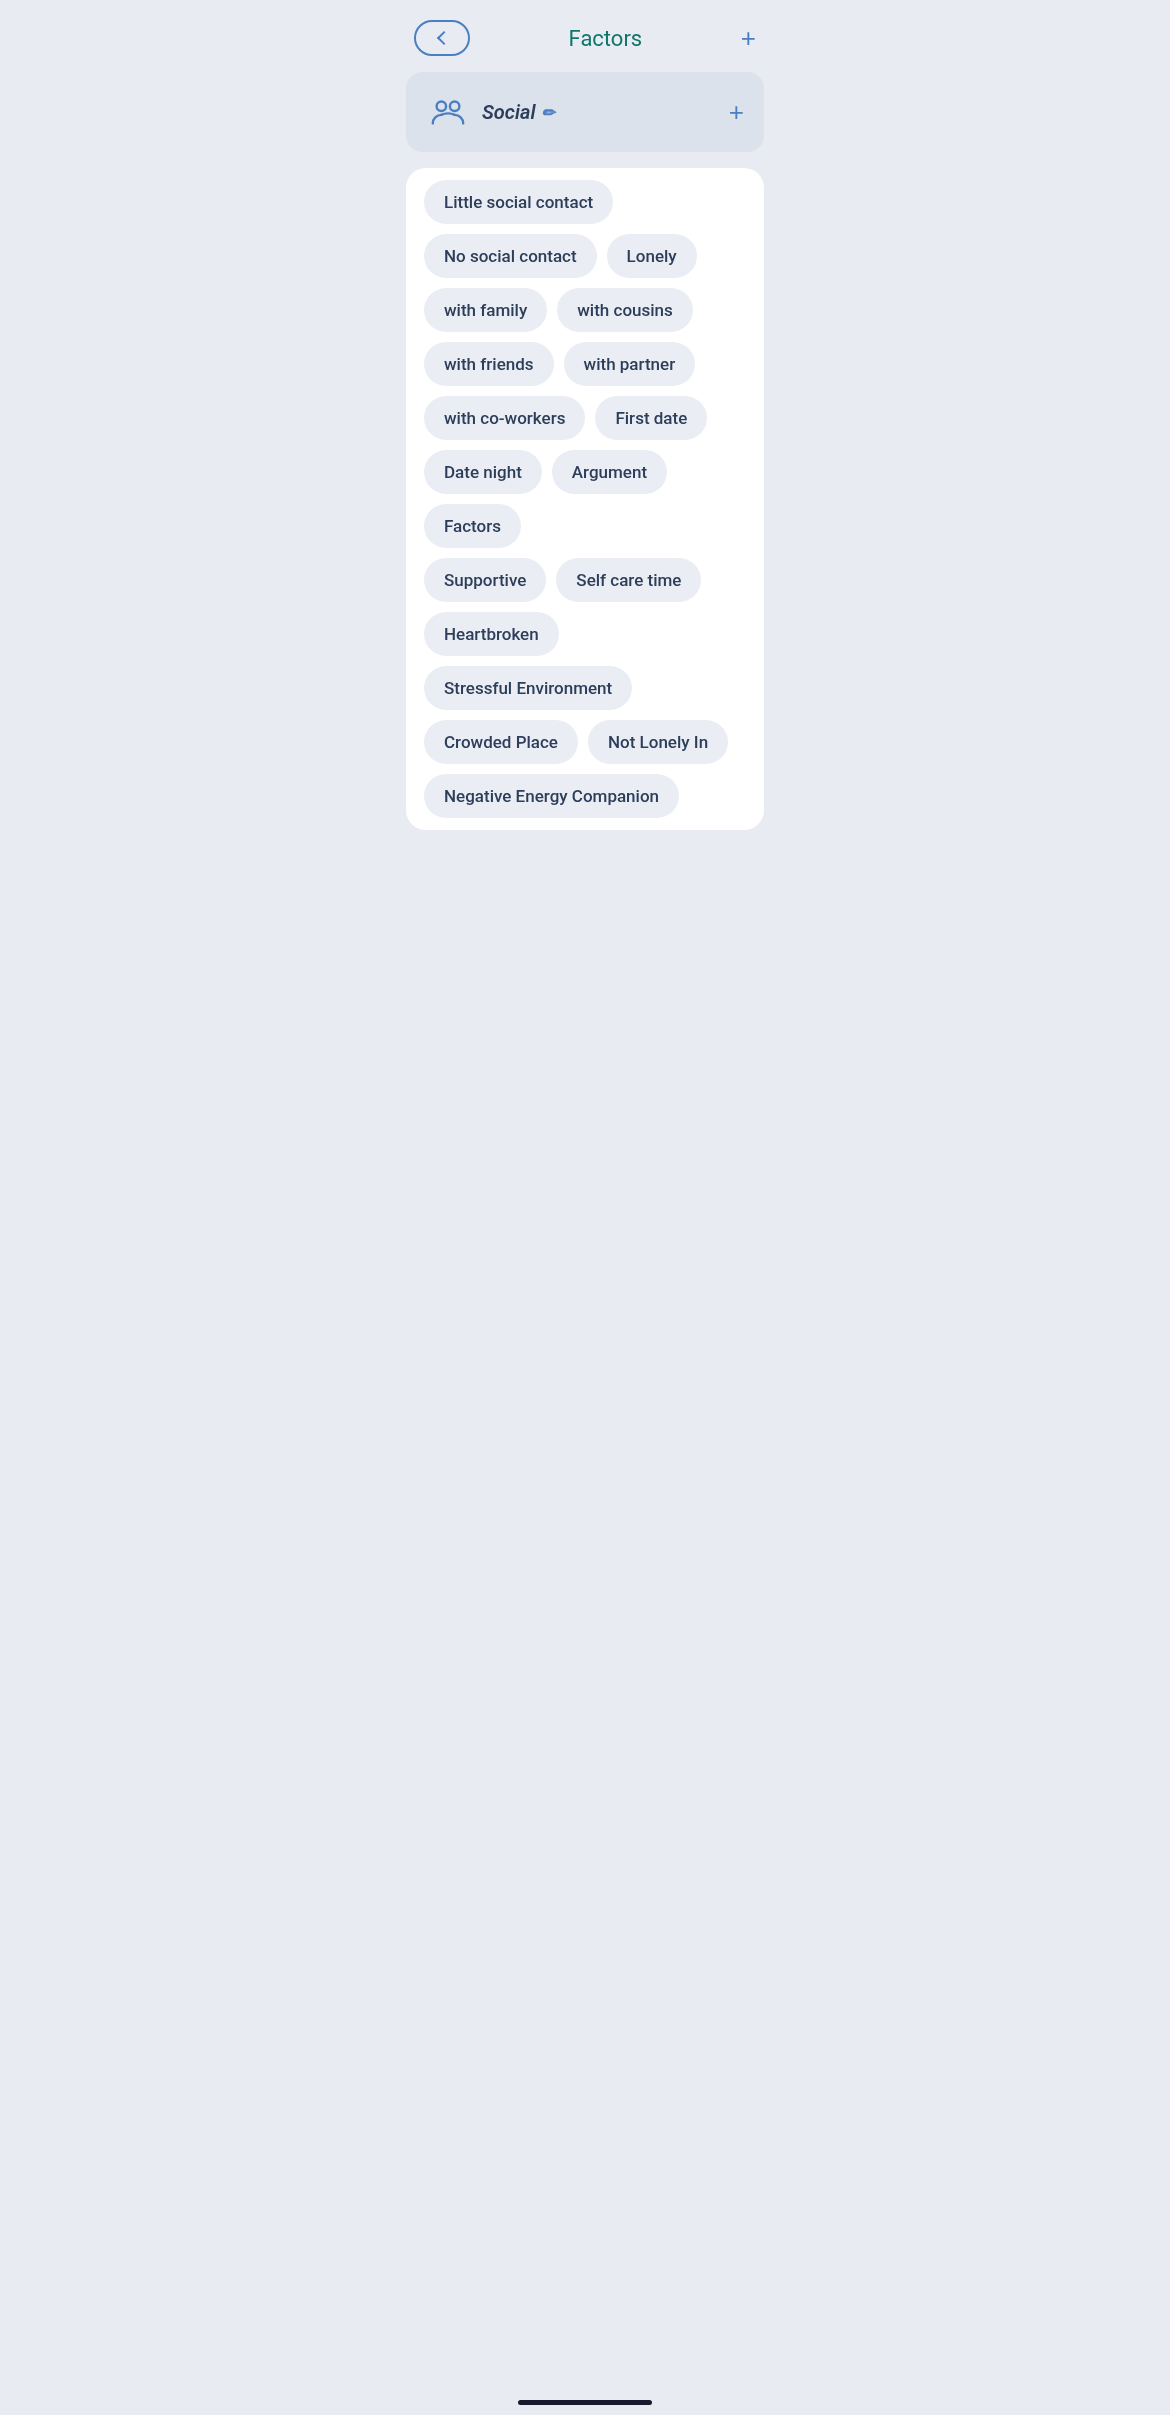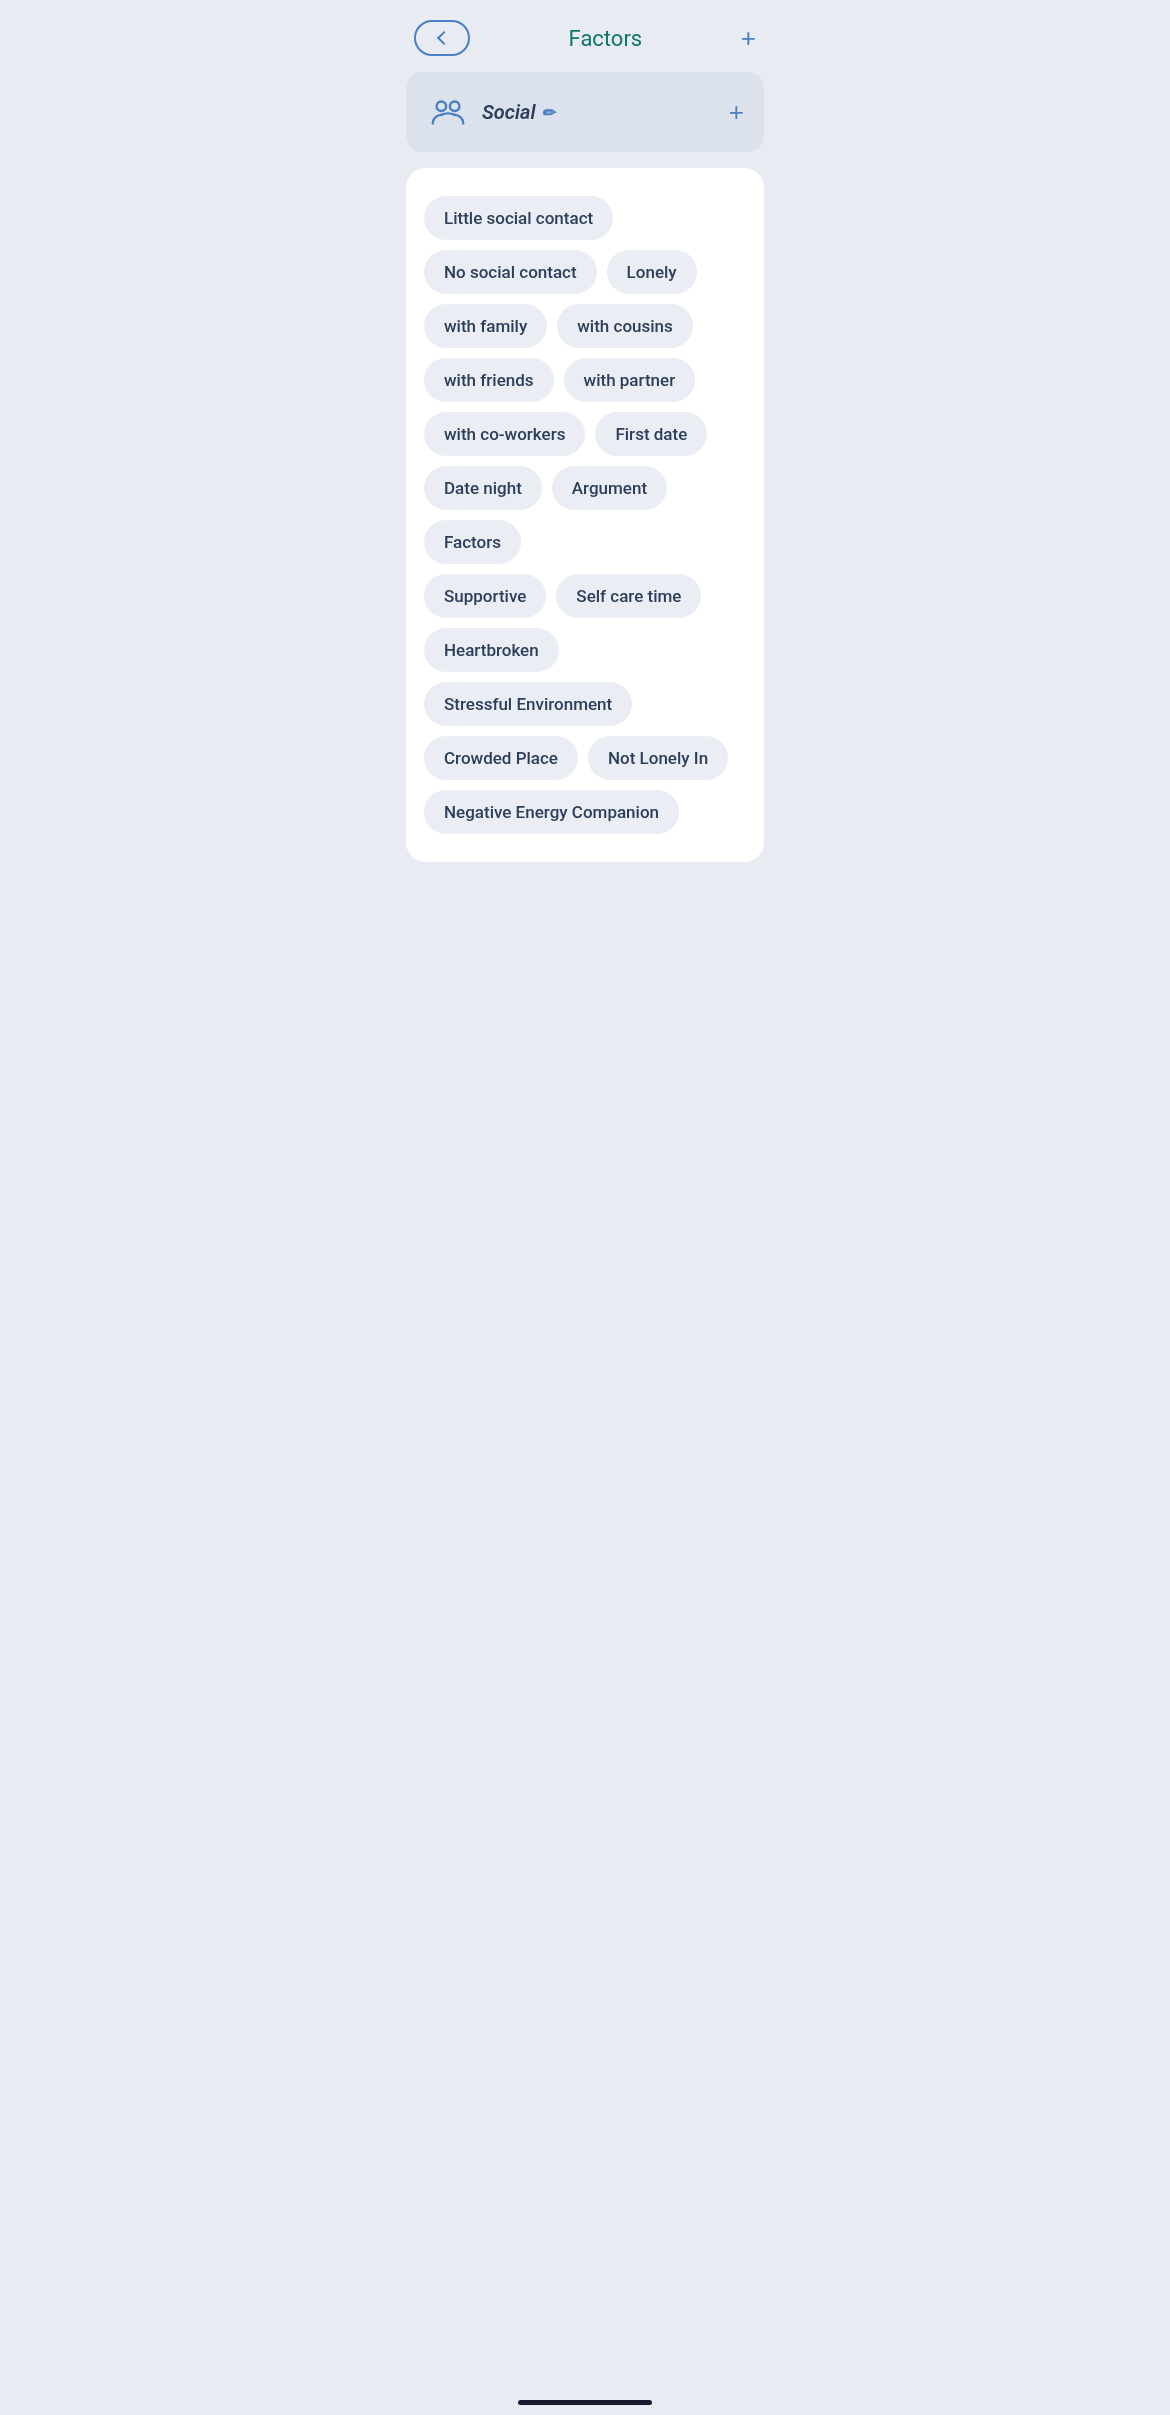--- a/index.html
+++ b/index.html
@@ -122,21 +122,21 @@
       border: none;
       cursor: pointer;
       font-weight: 300;
     }
 
     
     .tags-area {
       background: #ffffff;
       border-radius: 20px;
       margin: 0 16px;
-      padding: 28px 18px;
+      padding: 12px 18px;
     }
 
     .tags-row {
       display: flex;
       flex-wrap: wrap;
       gap: 10px;
       margin-bottom: 10px;
     }
 
     .tags-row:last-child {

